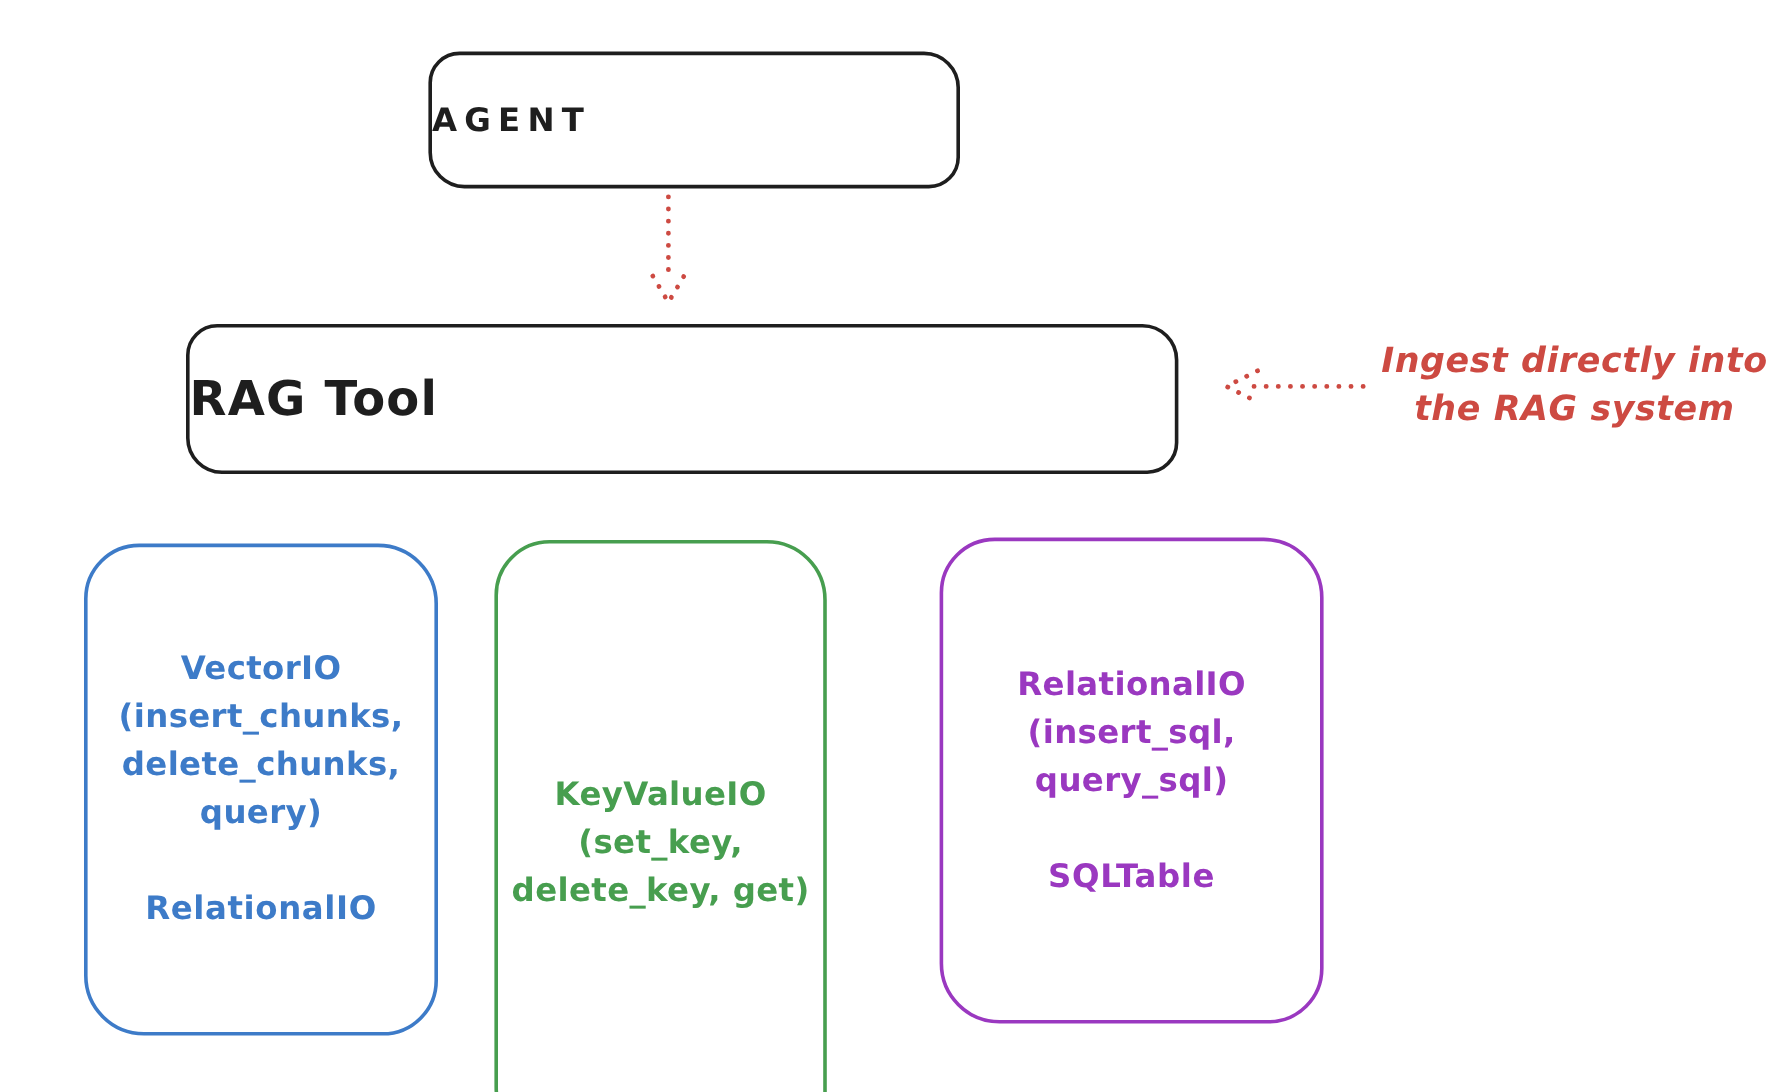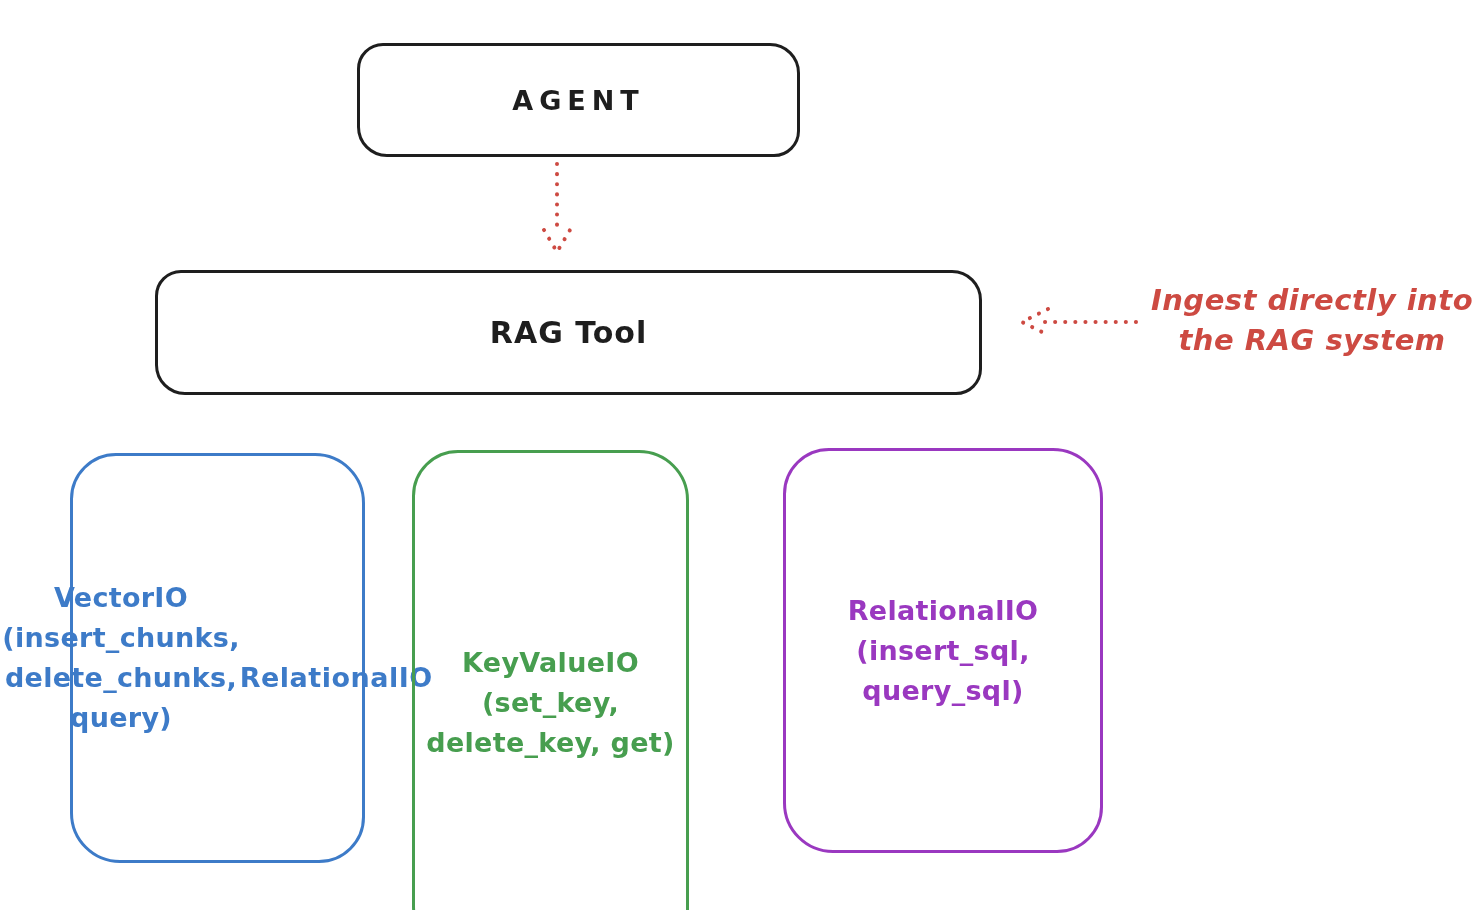--- a/index.html
+++ b/index.html
@@ -11,31 +11,31 @@
   html,body{width:1484px;height:910px;background:var(--bg);overflow:hidden;}
   body{font-family:"DejaVu Sans","Liberation Sans",sans-serif;}
 
   .canvas{position:relative;width:1484px;height:910px;background:var(--bg);}
 
   
   .node{
     position:absolute;
     border:3.5px solid var(--ink);
     border-radius:26px 30px 26px 30px;
-    display:flex;align-items:center;justify-content:center;
+    display:flex;align-items:center;justify-content:flex-start;
     background:transparent;
     color:var(--ink);
   }
   .agent-box{left:357px;top:43px;width:443px;height:114px;}
   .agent-box .label{
     font-size:27px;font-weight:700;letter-spacing:6px;
   }
   .rag-box{left:155px;top:270px;width:827px;height:125px;}
   .rag-box .label{
-    font-size:30px;font-weight:600;letter-spacing:1px;
+    font-size:40px;font-weight:600;letter-spacing:1px;
   }
 
   
   .arrow-svg{position:absolute;overflow:visible;}
   .down-arrow{left:537px;top:158px;}
   .ingest-arrow{left:1012px;top:302px;}
   .dotted{
     fill:none;stroke:var(--red);stroke-width:4;
     stroke-linecap:round;stroke-dasharray:0.1 10;
   }
@@ -47,21 +47,21 @@
     font-weight:700;font-style:italic;text-align:center;
     white-space:pre-line;letter-spacing:0.5px;
   }
 
   
   .store{
     position:absolute;
     border:3px solid var(--c,#888);
     border-radius:46px 50px 46px 50px;
     color:var(--c,#888);
-    display:flex;flex-direction:row;align-items:center;justify-content:center;
+    display:flex;flex-direction:column;align-items:center;justify-content:center;
     text-align:center;
     font-weight:600;
   }
   .store .io-text{
     white-space:pre-line;font-size:27px;line-height:40px;letter-spacing:0.3px;
   }
   .store .index-label{
     margin-top:40px;font-size:27px;line-height:40px;letter-spacing:0.5px;
   }
   .store-vector{left:70px;top:453px;width:295px;height:410px;}
@@ -105,15 +105,16 @@
   <div class="store store-keyvalue" style="--c: #479e4f;">
     <div class="io-text">KeyValueIO
 (set_key,
 delete_key, get)</div>
   </div>
 
   <div class="store store-relational" style="--c: #9a38c0;">
     <div class="io-text">RelationalIO
 (insert_sql,
 query_sql)</div>
+    <div class="index-label">SQLTable</div>
   </div>
 
 </div>
 
 </body></html>

